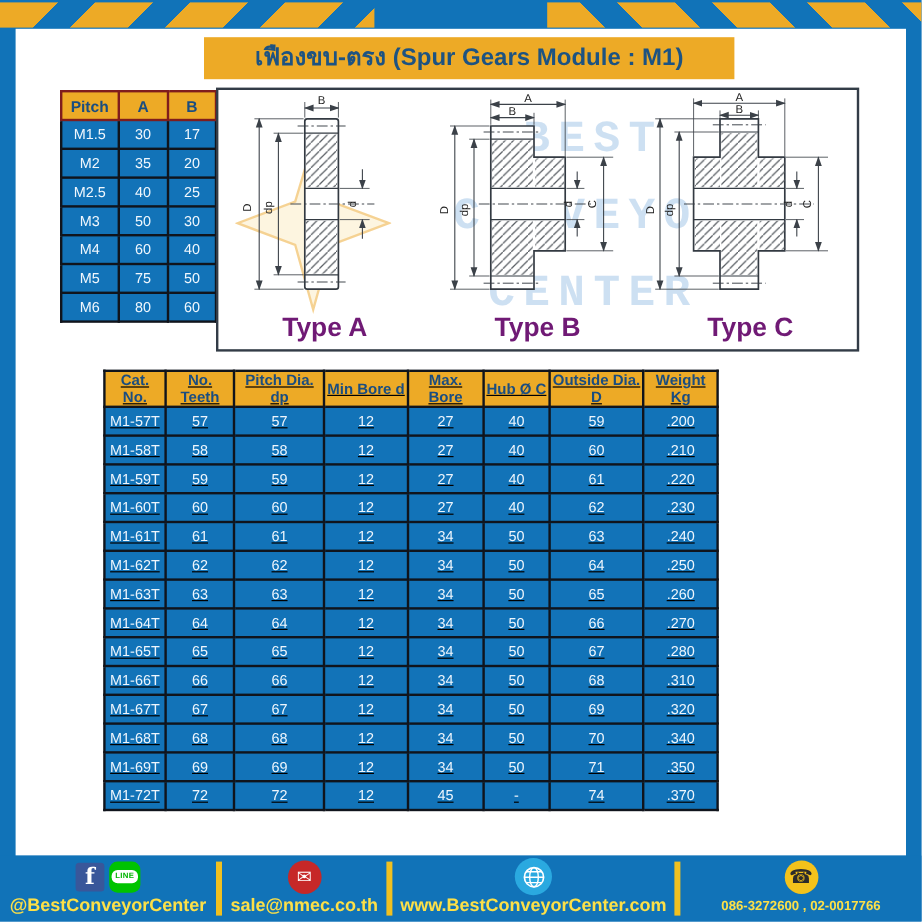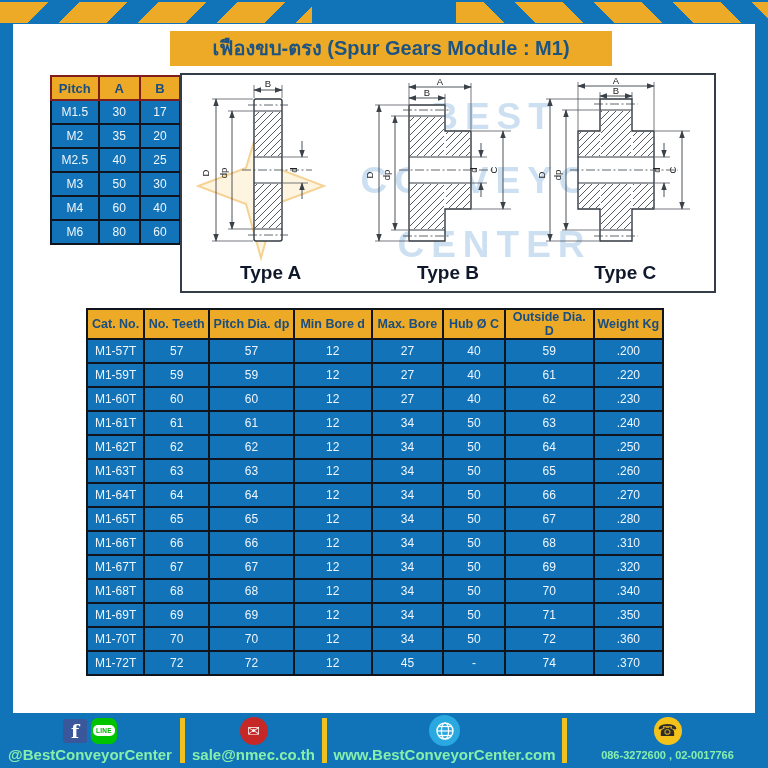--- a/index.html
+++ b/index.html
@@ -23,52 +23,52 @@
   
   table{border-collapse:collapse;table-layout:fixed;}
   .pitch-table{position:absolute;left:50px;top:75px;width:131px;}
   .pitch-table th{background:#edaa26;color:#1a4d80;font-size:13px;font-weight:bold;height:22px;border:2px solid #7f1d1d;text-align:center;padding:0;}
   .pitch-table td{background:#1273b8;color:#f0f7fd;font-size:12px;height:22px;border:2px solid #10141c;text-align:center;padding:0;}
   .pitch-table th:nth-child(1){width:37%;} .pitch-table th:nth-child(2){width:32%;} .pitch-table th:nth-child(3){width:31%;}
   
   .panel{position:absolute;left:180px;top:73px;width:536px;height:220px;background:#fff;border:2px solid #333c47;box-sizing:border-box;}
   .watermark{
     position:absolute;left:105px;top:10px;width:415px;z-index:0;
-    text-align:center;color:#a6c8e8;opacity:.55;font-family:Liberation Sans, sans-serif;
+    text-align:center;color:#a6c8e8;opacity:.55;font-family:Liberation Mono, monospace;
     font-weight:bold;font-size:37px;letter-spacing:7px;line-height:64px;white-space:nowrap;
   }
   .star-mark{position:absolute;left:14px;top:38px;z-index:0;opacity:.5;}
   .figs{position:absolute;left:0;top:0;width:532px;height:216px;display:flex;z-index:1;}
   .fig{flex:1;display:flex;flex-direction:column;align-items:center;}
   .fig svg{margin-top:2px;}
-  .fig-label{font-size:19px;font-weight:bold;color:#0f172a;line-height:22px;margin-top:-1px;}
+  .fig-label{font-size:22px;font-weight:bold;color:#701a75;line-height:22px;margin-top:-1px;}
   
   .outline{fill:#ffffff;stroke:#333a42;stroke-width:1.4;}
   .inl{stroke:#333a42;stroke-width:1;}
   .hfill{fill:url(#hatch);stroke:none;}
   .cl{stroke:#3b4148;stroke-width:.8;stroke-dasharray:9 2.5 2 2.5;fill:none;}
   .ext{stroke:#3b4148;stroke-width:.7;}
   .dim{stroke:#3b4148;stroke-width:.9;marker-start:url(#arw);marker-end:url(#arw);}
   .dimE{stroke:#3b4148;stroke-width:.9;marker-end:url(#arw);}
   .dimlbl{font-family:"Liberation Sans",sans-serif;font-size:9.5px;fill:#222;}
   
-  .spec-table{position:absolute;left:86px;top:308px;width:578px;}
+  .spec-table{position:absolute;left:86px;top:308px;width:513px;text-decoration:underline;}
   .spec-table th{background:#edaa26;color:#1a4d80;font-size:12.5px;font-weight:bold;height:22px;border:2px solid #10141c;text-align:center;padding:0 1px;}
   .spec-table td{background:#1273b8;color:#eef6fd;font-size:12px;height:22px;border:2px solid #10141c;text-align:center;padding:0;}
   .spec-table th:nth-child(1){width:9.8%;} .spec-table th:nth-child(2){width:11.2%;}
   .spec-table th:nth-child(3){width:14.8%;} .spec-table th:nth-child(4){width:13.6%;}
   .spec-table th:nth-child(5){width:12.4%;margin-left:48px;} .spec-table th:nth-child(6){width:10.6%;}
   .spec-table th:nth-child(7){width:15.6%;} .spec-table th:nth-child(8){width:12%;}
   
   .footer{position:absolute;left:0;bottom:0;width:768px;height:55px;background:#1173b8;}
   .fgroup{position:absolute;top:0;height:55px;display:flex;flex-direction:column;align-items:center;}
   .fg1{left:0;width:180px;} .fg2{left:185px;width:137px;} .fg3{left:327px;width:235px;} .fg4{left:567px;width:201px;}
   .fdiv{position:absolute;top:5px;width:5px;height:45px;background:#f0c020;}
   .icon-row{height:31px;display:flex;align-items:center;gap:4px;margin-top:2px;}
-  .flabel{color:#86efac;font-weight:bold;font-size:15px;line-height:18px;white-space:nowrap;}
+  .flabel{color:#fde047;font-weight:bold;font-size:15px;line-height:18px;white-space:nowrap;}
   .fg4 .flabel{font-size:11px;}
   .icon{display:flex;align-items:center;justify-content:center;}
   .fb{width:24px;height:24px;background:#39579a;border-radius:3px;color:#fff;font-family:"DejaVu Serif",serif;font-weight:bold;font-size:19px;line-height:24px;}
   .lineic{width:26px;height:26px;background:#00c300;border-radius:7px;}
   .line-pill{background:#fff;color:#00b300;border-radius:5px;font-size:6.5px;font-weight:bold;padding:2px 3px;letter-spacing:.3px;}
   .mailic{width:28px;height:28px;background:#c62828;border-radius:50%;color:#fff;font-family:"DejaVu Sans",sans-serif;font-size:15px;}
   .globeic{width:31px;height:31px;background:#2aa9e0;border-radius:50%;}
   .phoneic{width:28px;height:28px;background:#f3c21b;border-radius:50%;color:#2b2b2b;font-family:"DejaVu Sans",sans-serif;font-size:16px;}
 </style>
 </head>
@@ -117,20 +117,25 @@
       </tr>
       <tr>
         <td>M3</td>
         <td>50</td>
         <td>30</td>
       </tr>
       <tr>
         <td>M4</td>
         <td>60</td>
         <td>40</td>
+      </tr>
+      <tr>
+        <td>M5</td>
+        <td>75</td>
+        <td>50</td>
       </tr>
       <tr>
         <td>M6</td>
         <td>80</td>
         <td>60</td>
       </tr>
     </tbody>
 </table>
 
 <div class="panel">
@@ -285,20 +290,30 @@
         <td>M1-57T</td>
         <td>57</td>
         <td>57</td>
         <td>12</td>
         <td>27</td>
         <td>40</td>
         <td>59</td>
         <td>.200</td>
       </tr>
       <tr>
+        <td>M1-58T</td>
+        <td>58</td>
+        <td>58</td>
+        <td>12</td>
+        <td>27</td>
+        <td>40</td>
+        <td>60</td>
+        <td>.210</td>
+      </tr>
+      <tr>
         <td>M1-59T</td>
         <td>59</td>
         <td>59</td>
         <td>12</td>
         <td>27</td>
         <td>40</td>
         <td>61</td>
         <td>.220</td>
       </tr>
       <tr>
@@ -393,30 +408,20 @@
       </tr>
       <tr>
         <td>M1-69T</td>
         <td>69</td>
         <td>69</td>
         <td>12</td>
         <td>34</td>
         <td>50</td>
         <td>71</td>
         <td>.350</td>
-      </tr>
-      <tr>
-        <td>M1-70T</td>
-        <td>70</td>
-        <td>70</td>
-        <td>12</td>
-        <td>34</td>
-        <td>50</td>
-        <td>72</td>
-        <td>.360</td>
       </tr>
       <tr>
         <td>M1-72T</td>
         <td>72</td>
         <td>72</td>
         <td>12</td>
         <td>45</td>
         <td>-</td>
         <td>74</td>
         <td>.370</td>

